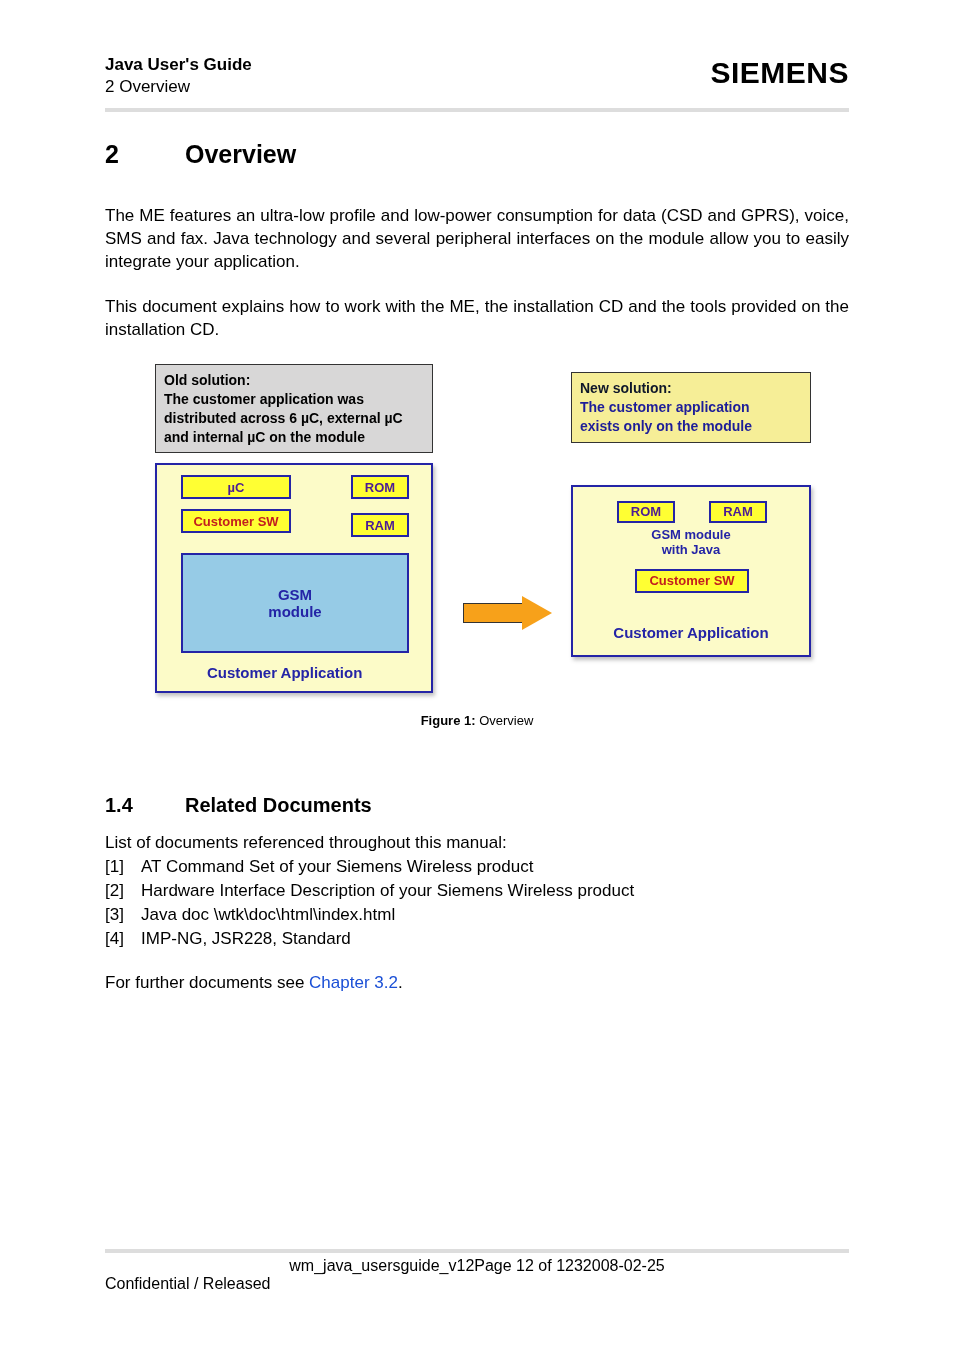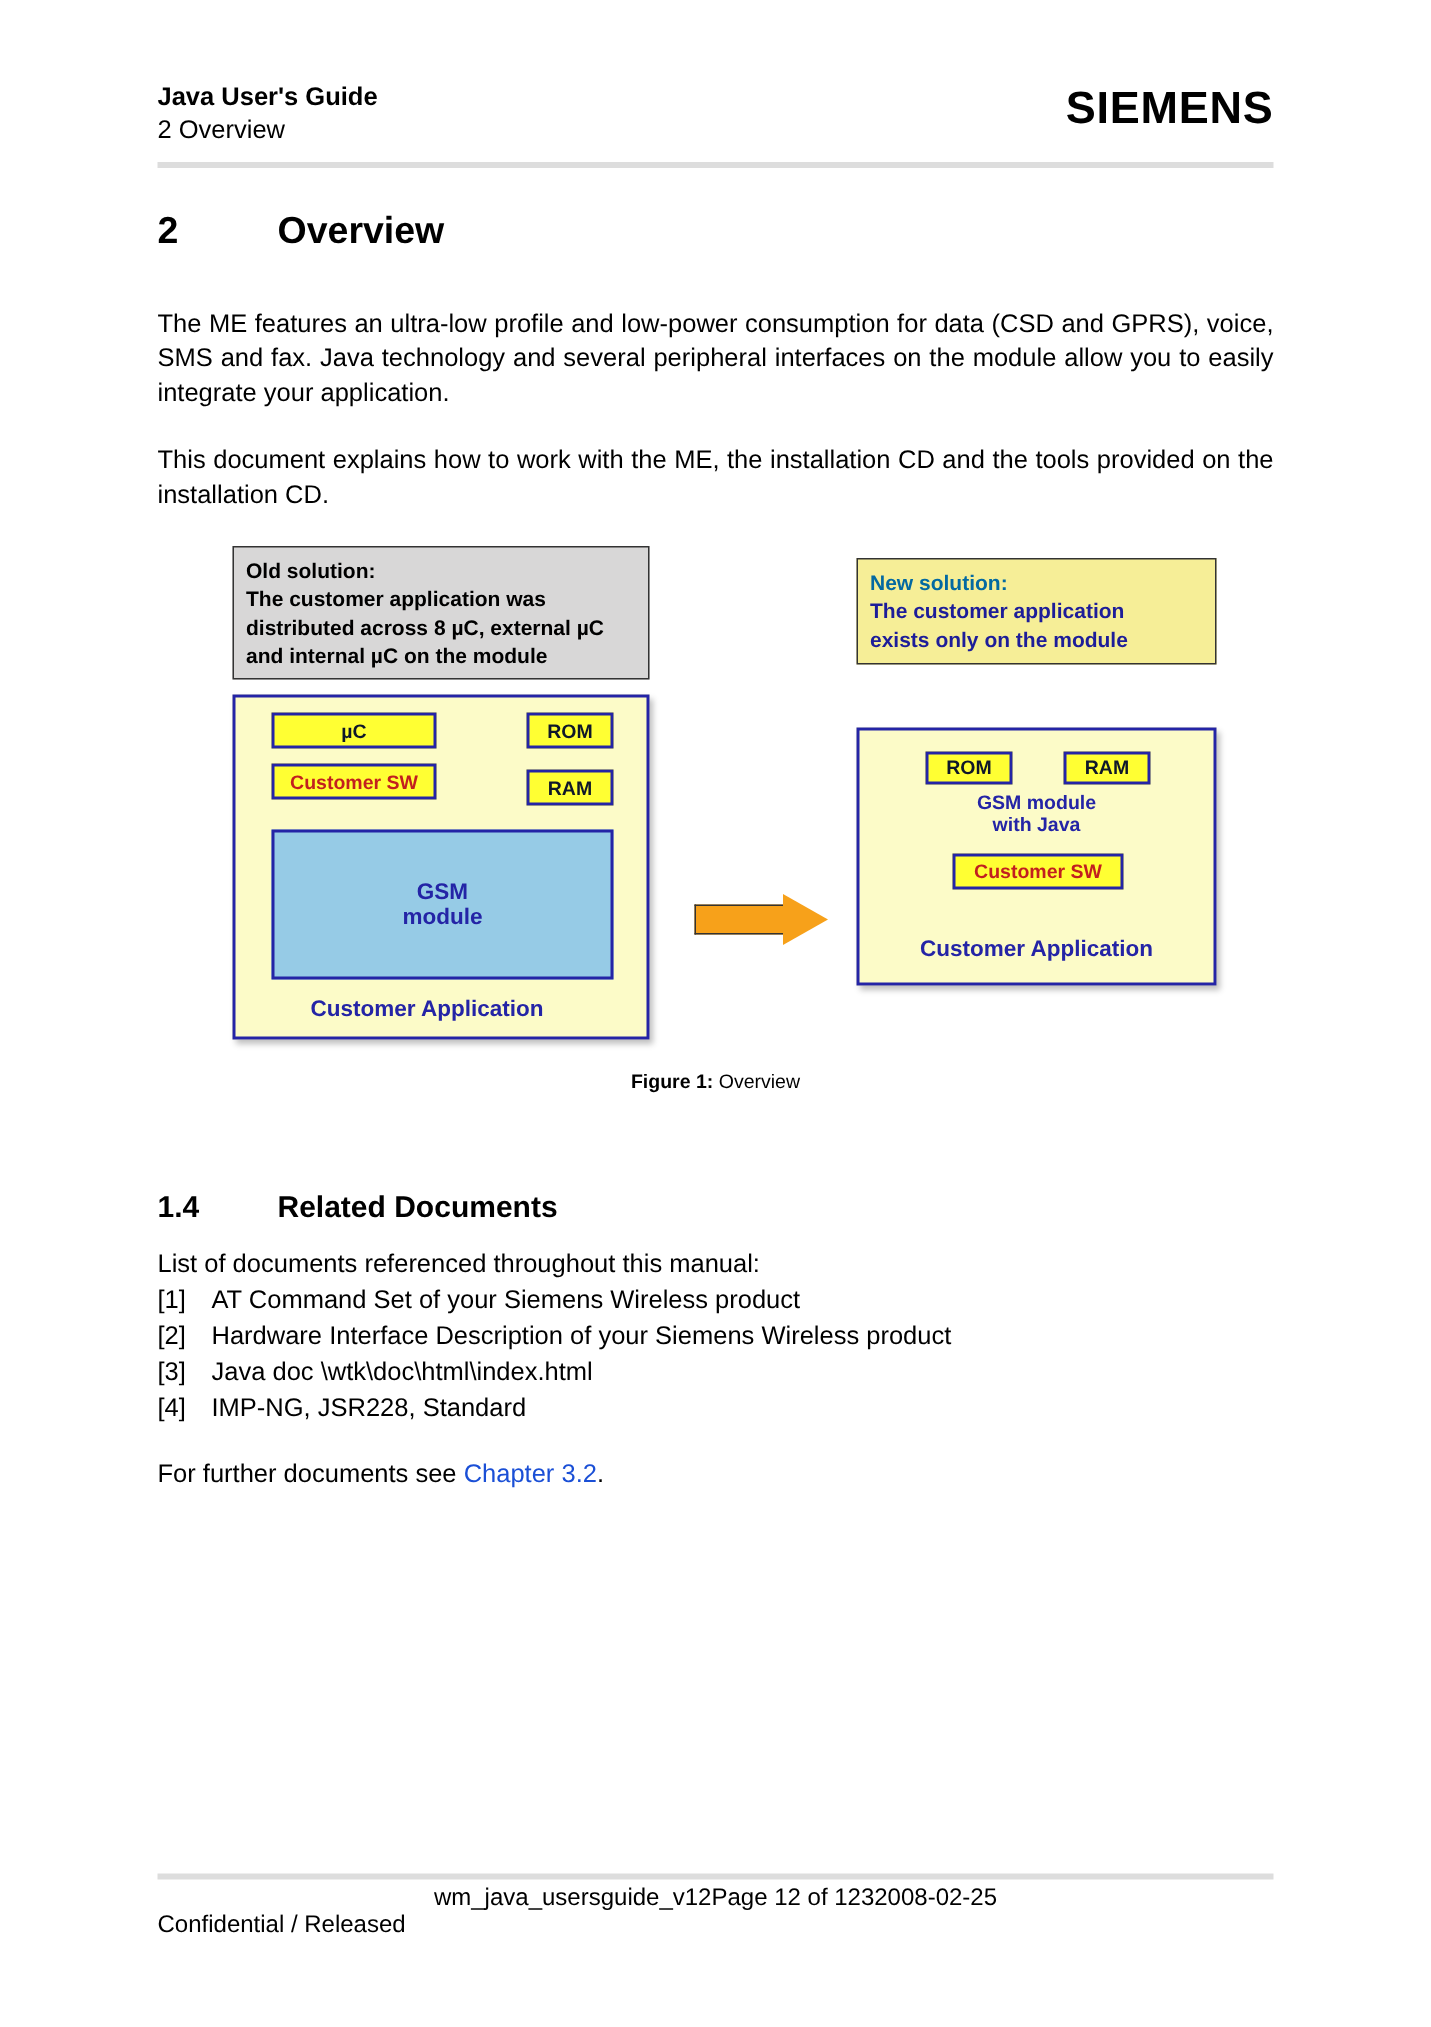--- a/index.html
+++ b/index.html
@@ -60,41 +60,41 @@
   }
   .col { display: flex; flex-direction: column; }
   .note-box {
     border: 1px solid #333;
     padding: 6px 8px;
     font-size: 14px;
     font-weight: bold;
   }
   .note-left { background: #d8d7d7; width: 278px; line-height: 1.35; }
   .note-right { background: #f6ee97; width: 240px; line-height: 1.35; color: #1d1d99; }
-  .note-right .nt-title { color: #0369a1; }
+  .note-right .nt-title { color: #0f172a; }
   .panel {
     border: 2px solid #2424a6;
     background: #fcfbc8;
     box-shadow: 2px 3px 4px rgba(0,0,0,0.25);
     margin-top: 10px;
     position: relative;
   }
   .panel-left { width: 278px; height: 230px; }
   .panel-right { width: 240px; height: 172px; margin-left: auto; }
   .chip, .chip-blue, .chip-small, .chip-sw {
     position: absolute;
     border: 2px solid #2424a6;
     font-weight: bold;
     text-align: center;
     font-size: 13px;
     display: flex;
     align-items: center;
     justify-content: center;
   }
-  .chip { background: #ffff33; color: #0f172a; }
+  .chip { background: #ffff33; color: #4c1d95; }
   .chip-blue { background: #96cbe6; color: #2424a6; font-size: 15px; flex-direction: column; }
   .app-label {
     position: absolute;
     font-weight: bold;
     color: #2424a6;
     font-size: 15px;
   }
   .arrow {
     width: 96px;
     height: 34px;
@@ -182,21 +182,21 @@
   <p class="body">The ME features an ultra-low profile and low-power consumption for data (CSD and GPRS), voice, SMS and fax. Java technology and several peripheral interfaces on the module allow you to easily integrate your application.</p>
   <p class="body">This document explains how to work with the ME, the installation CD and the tools provided on the installation CD.</p>
 
   <div class="fig-wrap">
     <div class="figure">
 
       <div class="col">
         <div class="note-box note-left">
           <div>Old solution:</div>
           <div>The customer application was</div>
-          <div>distributed across 8 µC, external µC</div>
+          <div>distributed across 6 µC, external µC</div>
           <div>and internal µC on the module</div>
         </div>
         <div class="panel panel-left">
           <div class="chip" style="left:24px; top:10px; width:110px; height:24px;">µC</div>
           <div class="chip" style="left:194px; top:10px; width:58px; height:24px;">ROM</div>
           <div class="chip" style="left:24px; top:44px; width:110px; height:24px; color:#c21f1f;">Customer SW</div>
           <div class="chip" style="left:194px; top:48px; width:58px; height:24px;">RAM</div>
           <div class="chip-blue" style="left:24px; top:88px; width:228px; height:100px;">
             <div>GSM</div>
             <div>module</div>

